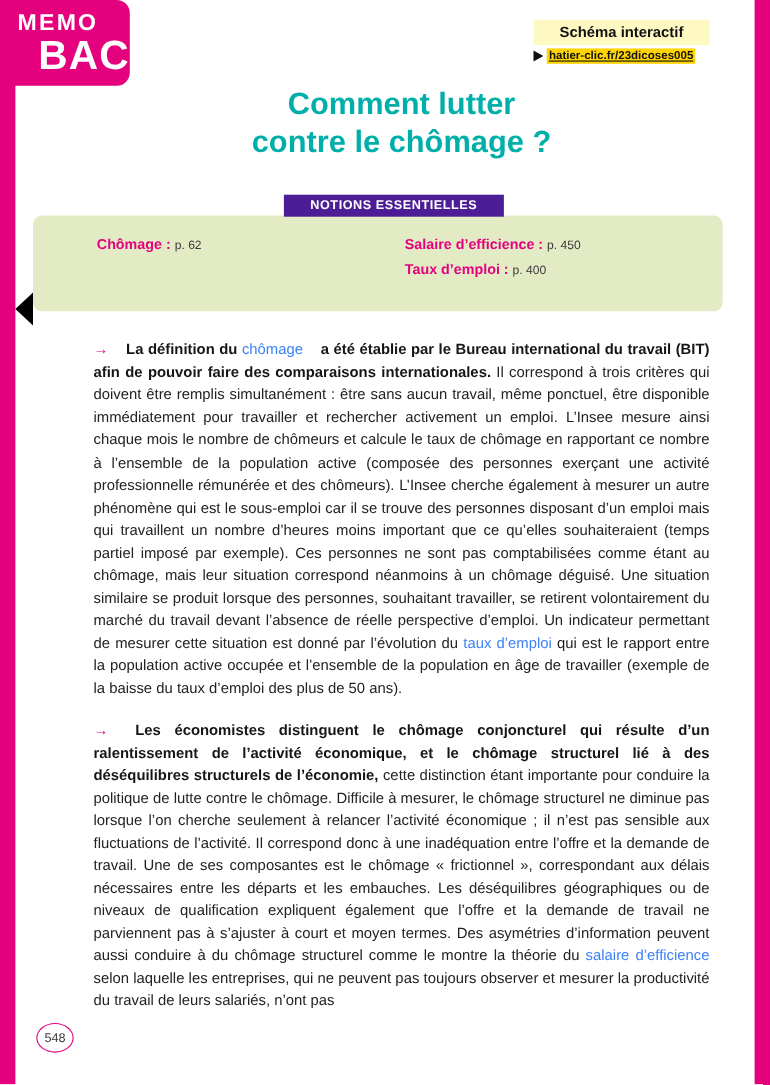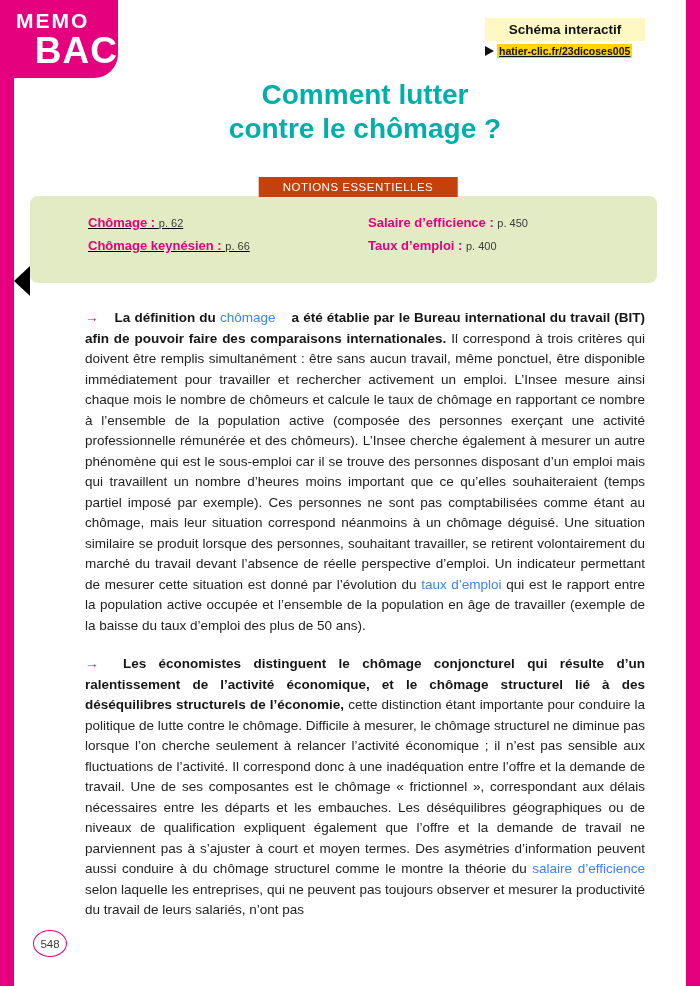--- a/index.html
+++ b/index.html
@@ -7,46 +7,46 @@
   body { font-family:"Liberation Sans", sans-serif; }
 
   .page { position:relative; width:700px; height:986px; background:#ffffff; overflow:hidden; }
 
   .band { position:absolute; top:0; bottom:0; width:14px; background:#e5007d; }
   .band-left { left:0; }
   .band-right { right:0; }
 
   
   .memo-badge { position:absolute; left:0; top:0; width:118px; height:78px; background:#e5007d;
-                border-bottom-right-radius:24px; color:#fff; padding:10px 0 0 16px; }
+                border-bottom-right-radius:24px; color:#fff; padding:10px 0 0 16px;border-radius:12px; }
   .memo-line1 { font-size:21px; font-weight:bold; letter-spacing:2px; line-height:1.05; }
   .memo-line2 { font-size:37px; font-weight:bold; letter-spacing:1px; line-height:1.05;text-align:right; }
 
   
   .schema-box { position:absolute; top:18px; right:55px; width:160px; }
   .schema-label { background:#fef9c3; color:#111; font-weight:bold; font-size:13.5px;
                   text-align:center; padding:4px 6px; }
   .schema-linkrow { display:flex; align-items:center; margin-top:3px; }
   .cursor-icon { width:0; height:0; border-top:5px solid transparent; border-bottom:5px solid transparent;
                  border-left:9px solid #111; margin-right:3px; flex:0 0 auto; }
   .schema-link { font-size:10.5px; font-weight:bold; color:#111; background:#ffd400;
                  text-decoration:underline; padding:1px 2px; cursor:pointer; white-space:nowrap; }
 
   
   .title { position:absolute; top:78px; left:85px; width:560px; text-align:center;
            color:#00afa9; font-size:28px; line-height:34px; font-weight:bold; }
 
   
   .notions-header { position:absolute; top:177px; left:358px; transform:translateX(-50%);
-                    background:#c2410c; color:#fff; font-weight:normal; font-size:11.5px;
+                    background:#4c1d95; color:#fff; font-weight:bold; font-size:11.5px;
                     letter-spacing:0.5px; padding:4px 24px; z-index:2; white-space:nowrap; }
   .notions-box { position:absolute; top:196px; left:30px; width:627px; height:87px;
                  background:#e3ebc5; border-radius:8px; display:flex; padding:17px 0 0 58px; }
   .notions-col { display:flex; flex-direction:column; gap:5px; }
-  .notions-col-left { width:280px;text-decoration:underline; }
+  .notions-col-left { width:280px; }
   .notion-term { color:#e5007d; font-weight:bold; font-size:13px; }
   .notion-page { color:#3a3a3a; font-size:11px; }
 
   
   .left-marker { position:absolute; left:14px; top:266px; width:0; height:0;
                  border-top:15px solid transparent; border-bottom:15px solid transparent;
                  border-right:16px solid #000; }
 
   
   .body-text { position:absolute; top:308px; left:85px; width:560px; }
@@ -87,21 +87,20 @@
   <h1 class="title">
     <span>Comment lutter</span><br>
     <span>contre le chômage ?</span>
   </h1>
 
   <div class="notions-header">NOTIONS ESSENTIELLES</div>
 
   <div class="notions-box">
     <div class="notions-col notions-col-left">
         <div class="notion-item"><span class="notion-term">Chômage : </span><span class="notion-page">p. 62</span></div>
-        <div class="notion-item"><span class="notion-term">Chômage keynésien : </span><span class="notion-page">p. 66</span></div>
       </div>
     <div class="notions-col">
         <div class="notion-item"><span class="notion-term">Salaire d’efficience : </span><span class="notion-page">p. 450</span></div>
         <div class="notion-item"><span class="notion-term">Taux d’emploi : </span><span class="notion-page">p. 400</span></div>
       </div>
   </div>
 
   <div class="left-marker"></div>
 
   <div class="body-text">

